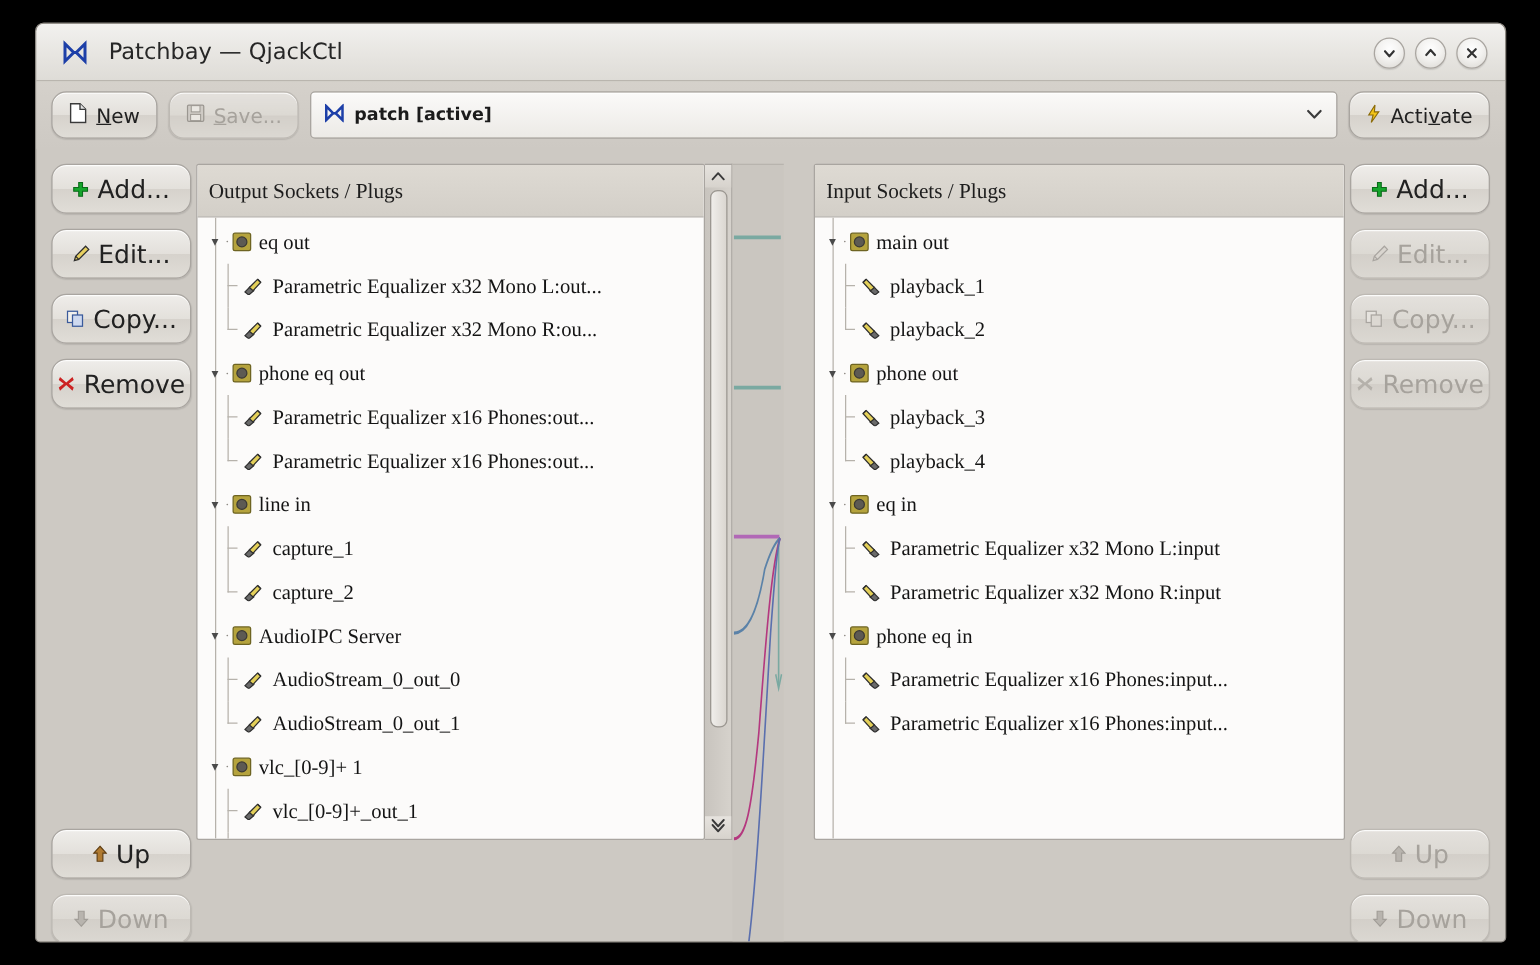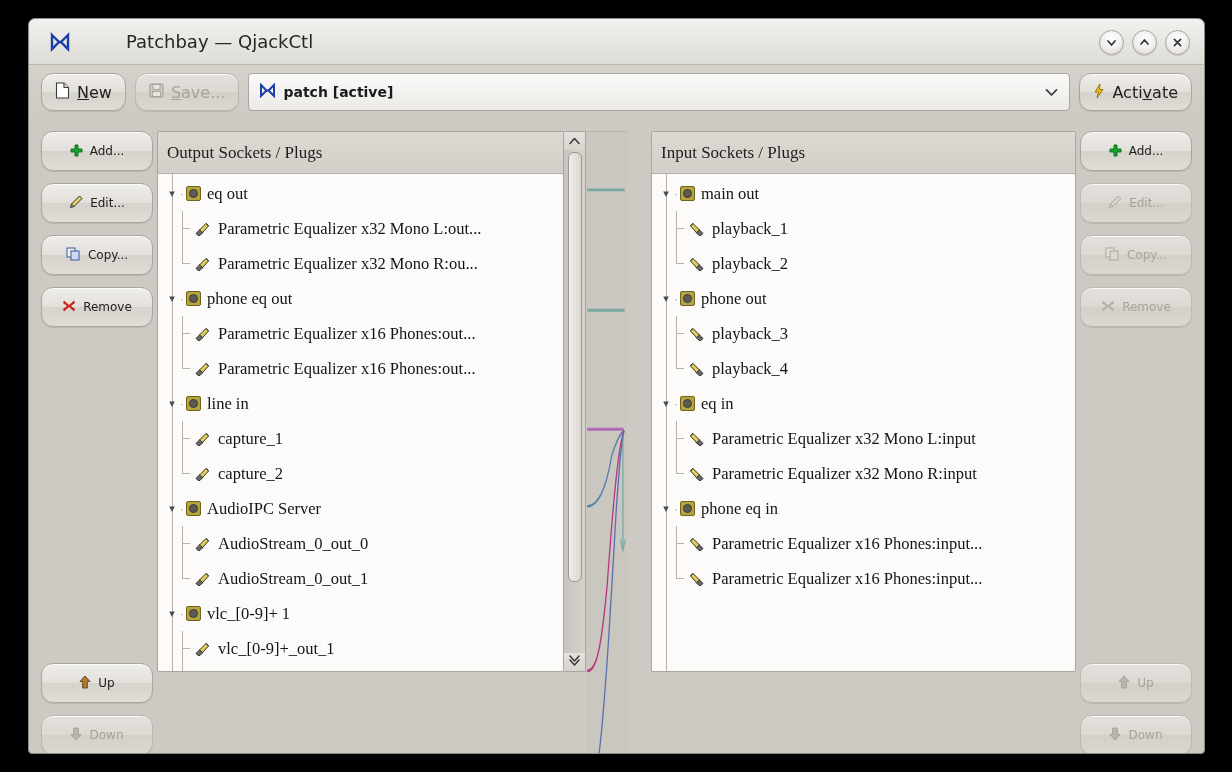--- a/index.html
+++ b/index.html
@@ -22,21 +22,21 @@
     box-shadow:0 6px 22px rgba(0,0,0,.75), 0 0 0 1px rgba(0,0,0,.5);
     overflow:hidden;
   }
 
   
   #titlebar {
     position:relative; height:46px;
     background:linear-gradient(to bottom,#f2f1ef 0%,#e7e5e1 55%,#dedcd7 100%);
     border-bottom:1px solid #b9b5ae;
     border-radius:6px 6px 0 0;
-    display:flex; align-items:center; padding:0 10px;gap:39px;
+    display:flex; align-items:center; padding:0 10px;
   }
   #titlebar .tb-icon { width:26px; height:26px; display:flex; align-items:center; justify-content:center; margin-left:8px; }
   #titlebar .tb-title {
     margin-left:14px; font-size:18px; color:#262626;
     font-family:"DejaVu Sans", sans-serif;
   }
   .wbtns { position:absolute; right:14px; top:0; height:46px; display:flex; align-items:center; gap:8px; }
   .wbtn {
     width:25px; height:25px; border-radius:50%;
     background:radial-gradient(circle at 50% 35%,#fefefe 0%,#f3f2f0 45%,#dad7d2 100%);
@@ -76,21 +76,21 @@
   #patch-combo .ctext { font-weight:bold; font-size:14px; color:#1b1b1b; margin-left:7px; }
   #patch-combo .carrow { position:absolute; right:11px; color:#3b3b3b; font-size:13px; }
 
   
   #bodyarea { height:calc(736px - 46px - 54px); display:flex; padding:4px 12px 0 12px; }
 
   .sidecol {
     width:116px; display:flex; flex-direction:column;
     padding-top:8px; flex:0 0 116px;
   }
-  .sidecol .btn { justify-content:center; width:112px; margin-bottom:12px; height:40px; font-size:12px; }
+  .sidecol .btn { justify-content:center; width:112px; margin-bottom:12px; height:40px; font-size:20px; }
   .sidecol .spacer { flex:1; }
   .sidecol.right { align-items:flex-end; }
 
   
   .panelwrap { display:flex; flex:1; min-width:0; padding-top:8px;font-family:Liberation Serif, serif; }
   .treepanel {
     background:#fcfbfa;
     border:1px solid #a9a5a0;
     border-radius:2px;
     display:flex; flex-direction:column;

